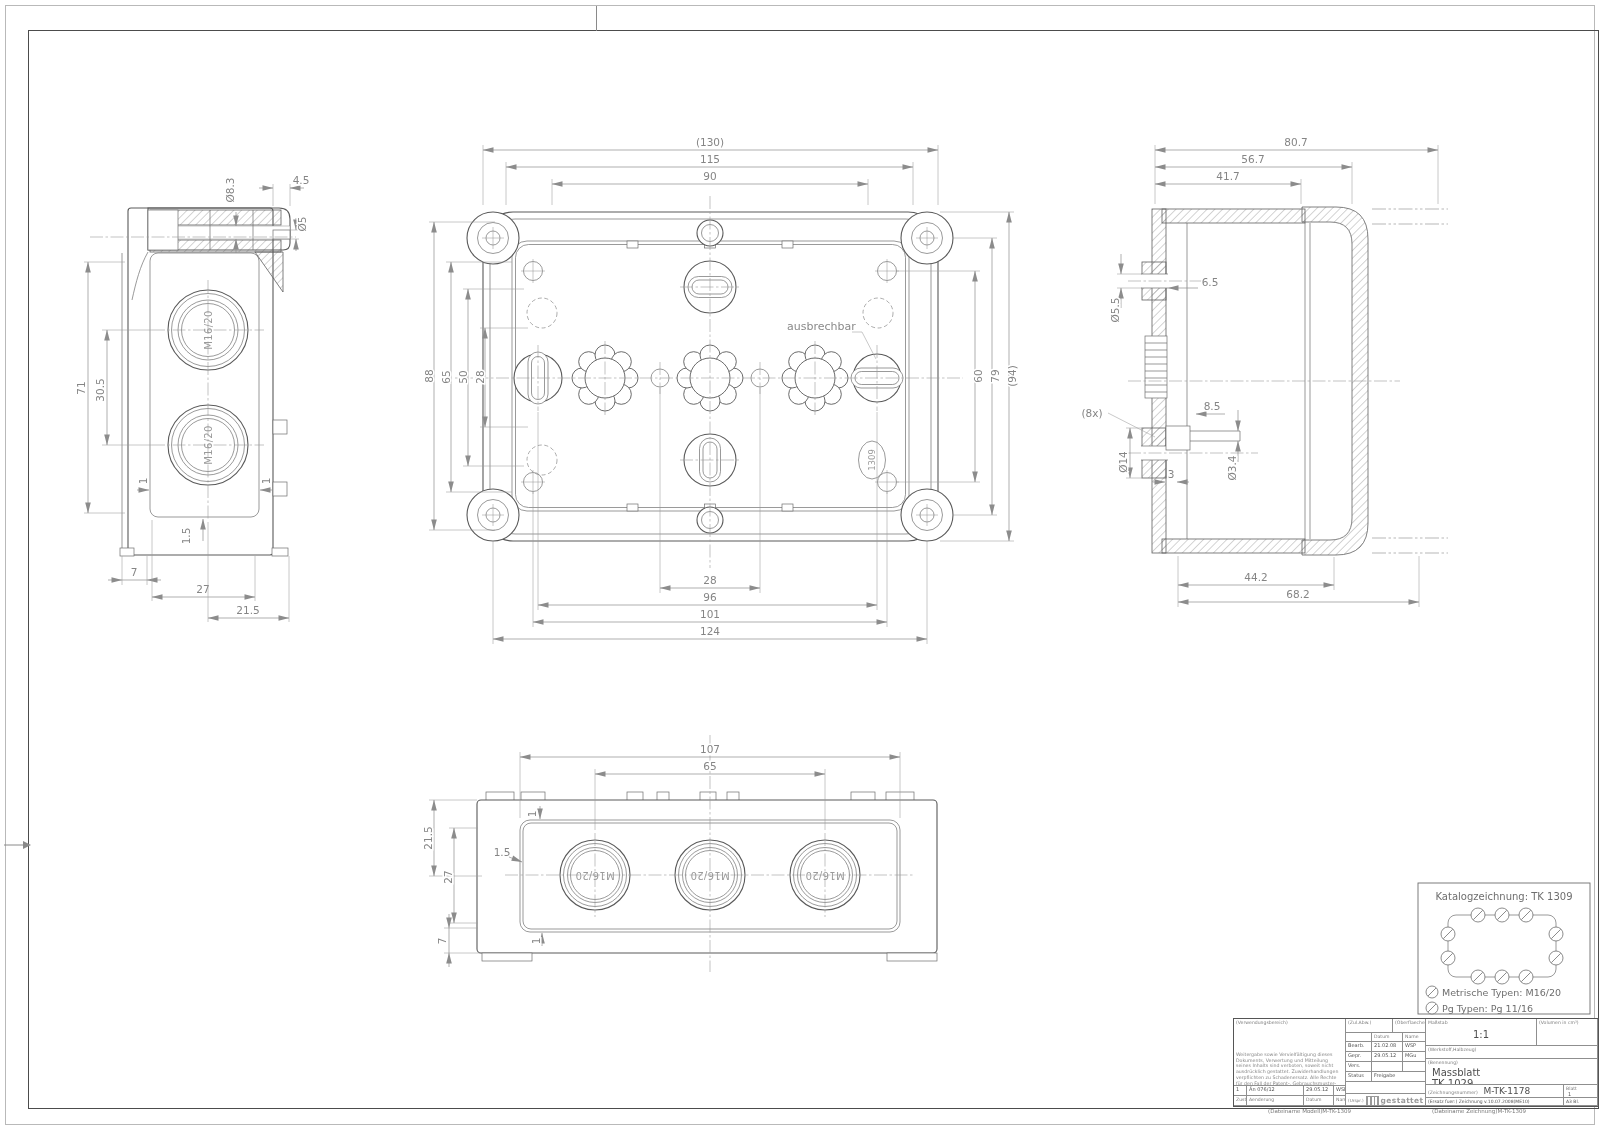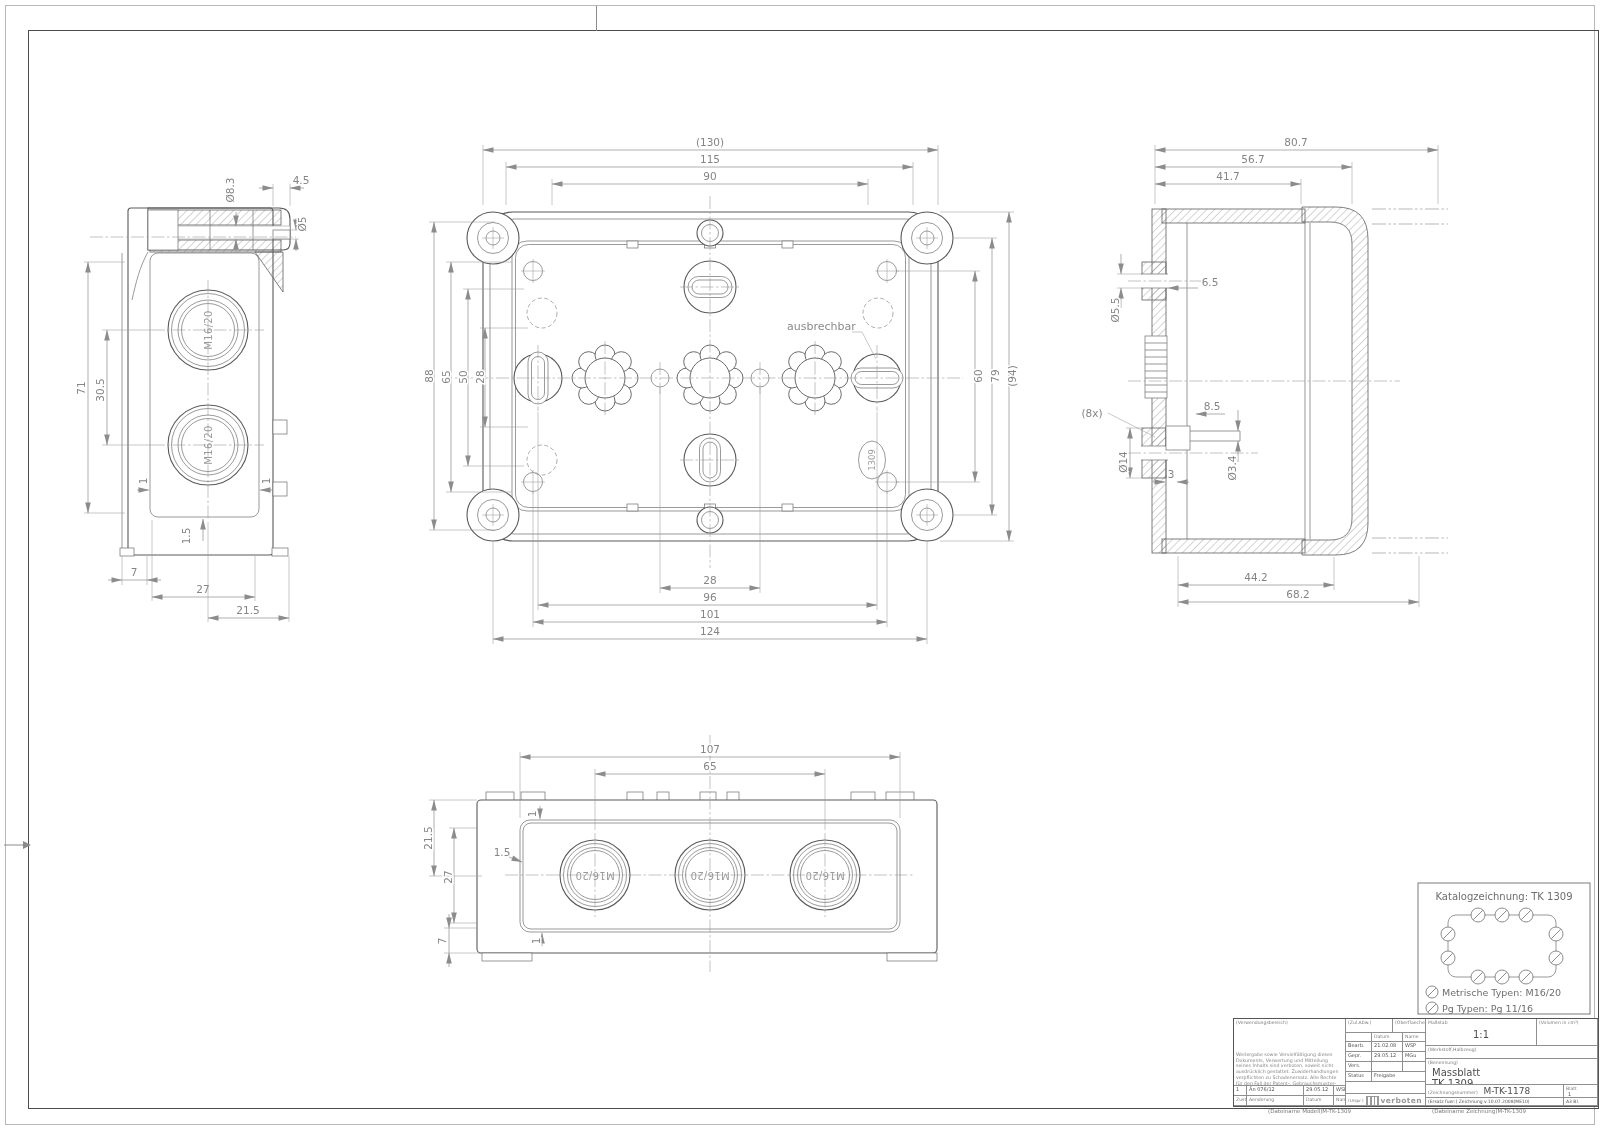--- a/index.html
+++ b/index.html
@@ -540,33 +540,33 @@
     <div class="c" style="left:112px;top:33px;width:26px;height:10px">Gepr.</div>
     <div class="c" style="left:138px;top:33px;width:31px;height:10px">29.05.12</div>
     <div class="c" style="left:169px;top:33px;width:23px;height:10px">MGu</div>
     <div class="c" style="left:112px;top:43px;width:26px;height:10px">Vers.</div>
     <div class="c" style="left:138px;top:43px;width:31px;height:10px"></div>
     <div class="c" style="left:169px;top:43px;width:23px;height:10px"></div>
     <div class="c" style="left:112px;top:53px;width:26px;height:10px">Status</div>
     <div class="c" style="left:138px;top:53px;width:54px;height:10px">Freigabe</div>
     <div class="c" style="left:112px;top:63px;width:80px;height:12px"></div>
     <div class="c" style="left:112px;top:75px;width:80px;height:12px;padding-top:2px">
-      <span class="lb" style="font-size:4.2px">(Urspr.)</span><span class="logo-ic"></span><span class="logo-tx">verboten</span>
+      <span class="lb" style="font-size:4.2px">(Urspr.)</span><span class="logo-ic"></span><span class="logo-tx">gestattet</span>
     </div>
 
     <div class="c" style="left:192px;top:0;width:111px;height:27px">
       <span class="lb">Maßstab</span>
       <div class="big" style="text-align:center;margin-top:3px">1:1</div>
     </div>
     <div class="c lb" style="left:303px;top:0;width:61px;height:27px">(Volumen in cm³)</div>
     <div class="c lb" style="left:192px;top:27px;width:172px;height:13px">(Werkstoff,Halbzeug)</div>
     <div class="c" style="left:192px;top:40px;width:172px;height:26px">
       <span class="lb">(Benennung)</span>
       <div class="big" style="margin:1px 0 0 4px">Massblatt</div>
-      <div class="big" style="margin-left:4px">TK 1309</div>
+      <div class="big" style="margin-left:4px">TK 1029</div>
     </div>
     <div class="c" style="left:192px;top:66px;width:138px;height:13px">
       <span class="lb">(Zeichnungsnummer)</span>
       <span class="big" style="margin-left:4px;font-size:9px">M-TK-1178</span>
     </div>
     <div class="c" style="left:330px;top:66px;width:34px;height:13px">
       <span class="lb">Blatt</span>
       <div style="font-size:5px;margin-left:2px">1</div>
     </div>
     <div class="c" style="left:192px;top:79px;width:138px;height:8px;font-size:4.5px">(Ersatz fuer:)  Zeichnung v.10.07.2008(ME10)</div>

